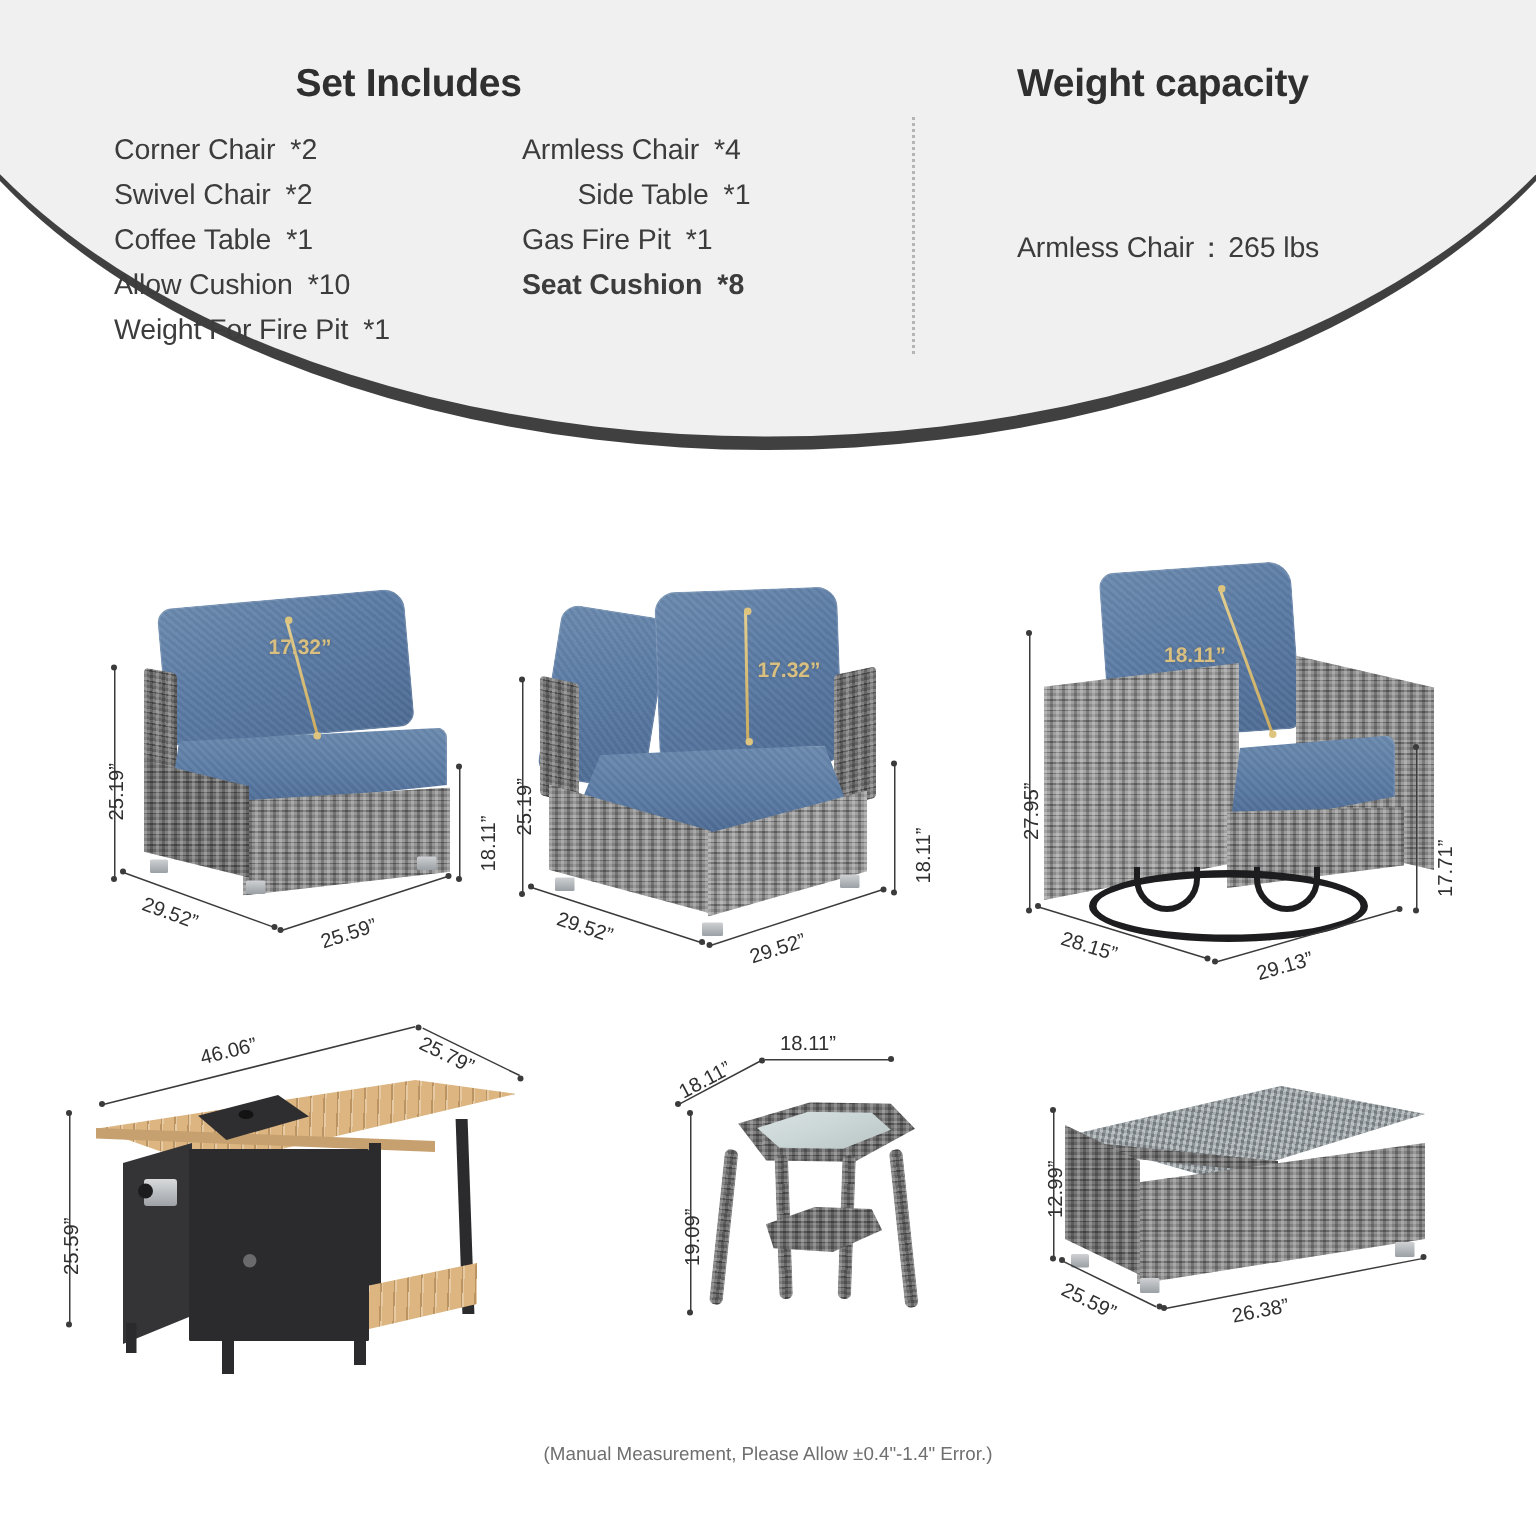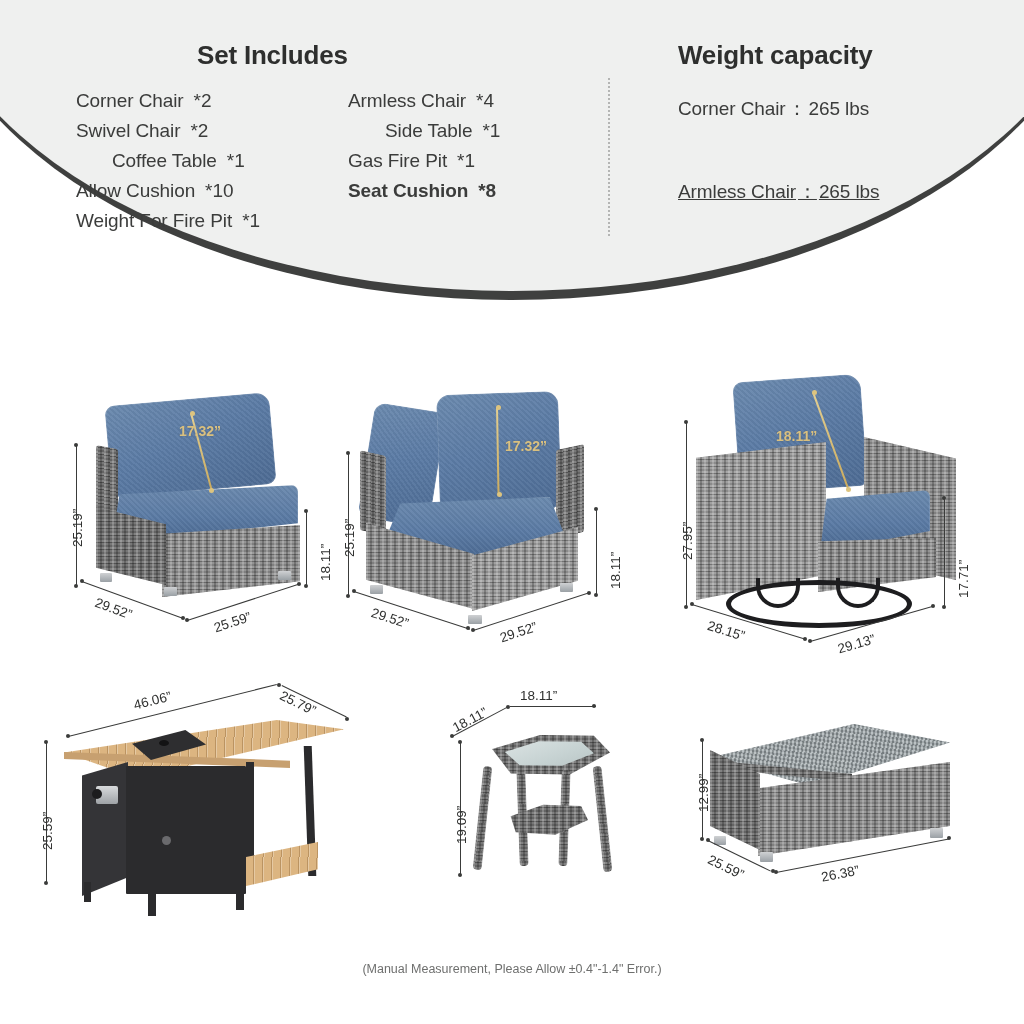--- a/index.html
+++ b/index.html
@@ -169,21 +169,21 @@
       <div class="h-title" id="title-set">Set Includes</div>
 
       <div class="v-dotted"></div>
 
       <div class="inc-row" style="left:76px; top:90px;">
         <span class="inc-name">Corner Chair</span><span class="inc-qty">*2</span>
       </div>
       <div class="inc-row" style="left:76px; top:120px;">
         <span class="inc-name">Swivel Chair</span><span class="inc-qty">*2</span>
       </div>
-      <div class="inc-row" style="left:76px; top:150px;margin-left:36px;">
+      <div class="inc-row" style="left:76px; top:150px;">
         <span class="inc-name">Coffee Table</span><span class="inc-qty">*1</span>
       </div>
       <div class="inc-row" style="left:76px; top:180px;">
         <span class="inc-name">Allow Cushion</span><span class="inc-qty">*10</span>
       </div>
       <div class="inc-row" style="left:76px; top:210px;">
         <span class="inc-name">Weight For Fire Pit</span><span class="inc-qty">*1</span>
       </div>
 
       <div class="inc-row" style="left:348px; top:90px;">
@@ -192,24 +192,21 @@
       <div class="inc-row" style="left:348px; top:120px;margin-left:37px;">
         <span class="inc-name">Side Table</span><span class="inc-qty">*1</span>
       </div>
       <div class="inc-row" style="left:348px; top:150px;">
         <span class="inc-name">Gas Fire Pit</span><span class="inc-qty">*1</span>
       </div>
       <div class="inc-row" style="left:348px; top:180px;font-weight:bold;">
         <span class="inc-name">Seat Cushion</span><span class="inc-qty">*8</span>
       </div>
 
-      <div class="wc-row" style="left:678px; top:96px;">
-        <span>Corner Chair</span><span class="wc-sep">：</span><span class="wc-val">265 lbs</span>
-      </div>
-      <div class="wc-row" style="left:678px; top:179px;text-decoration:underline;">
+      <div class="wc-row" style="left:678px; top:152px;">
         <span>Armless Chair</span><span class="wc-sep">：</span><span class="wc-val">265 lbs</span>
       </div>
 
     </div>
   </div>
 
   <div class="product" style="left:40px; top:385px; width:300px; height:270px;">
 
     <div class="cush" style="left:68px; top:14px; width:165px; height:92px; transform:rotate(-5deg);
                 border-radius:10px 14px 10px 10px;"></div>

